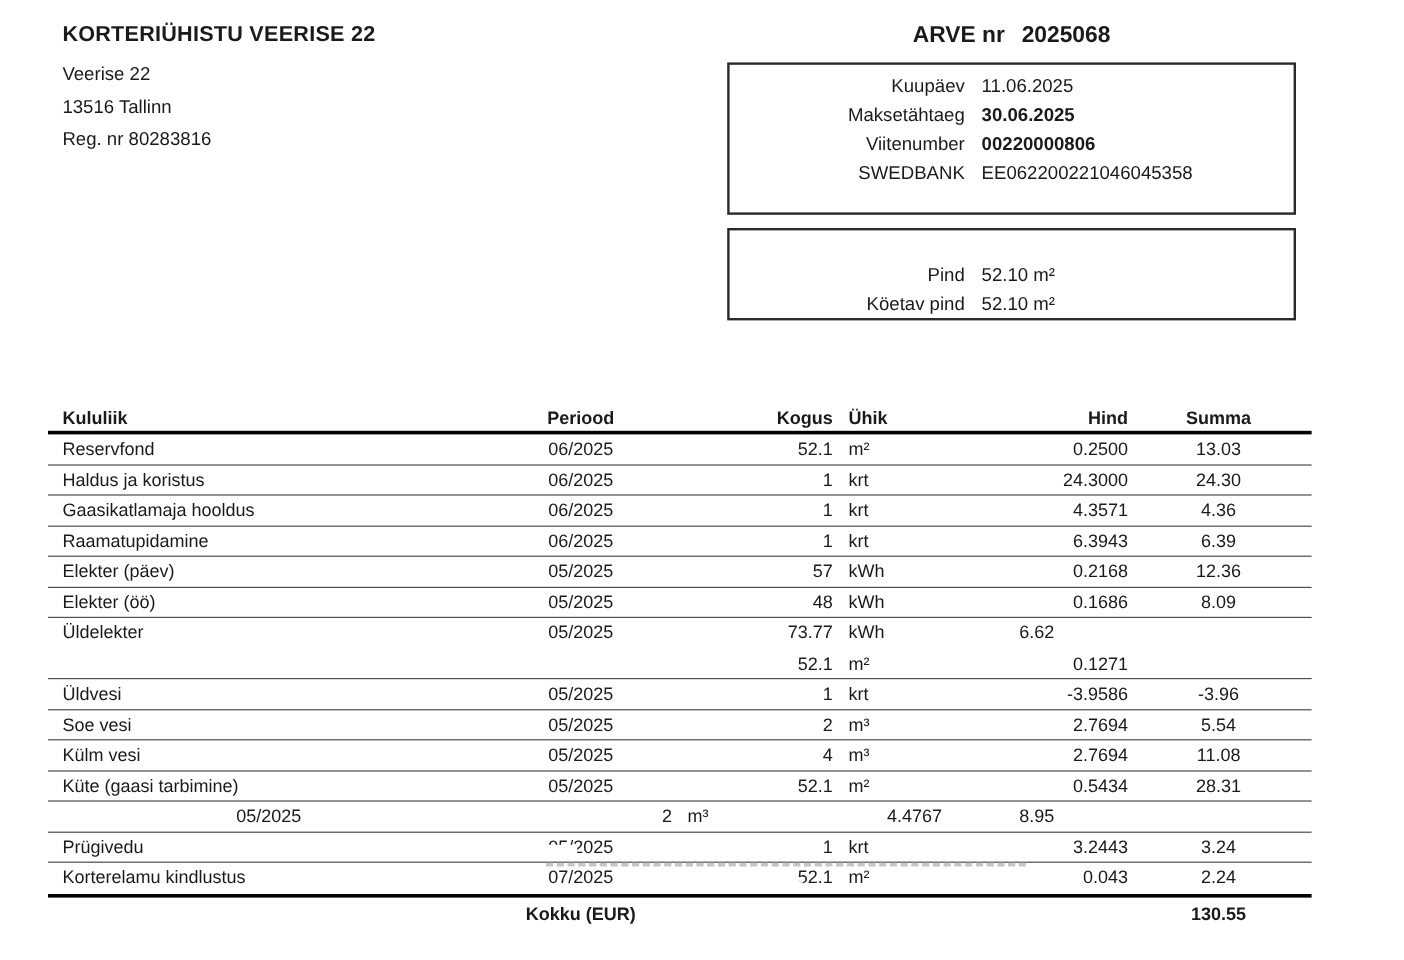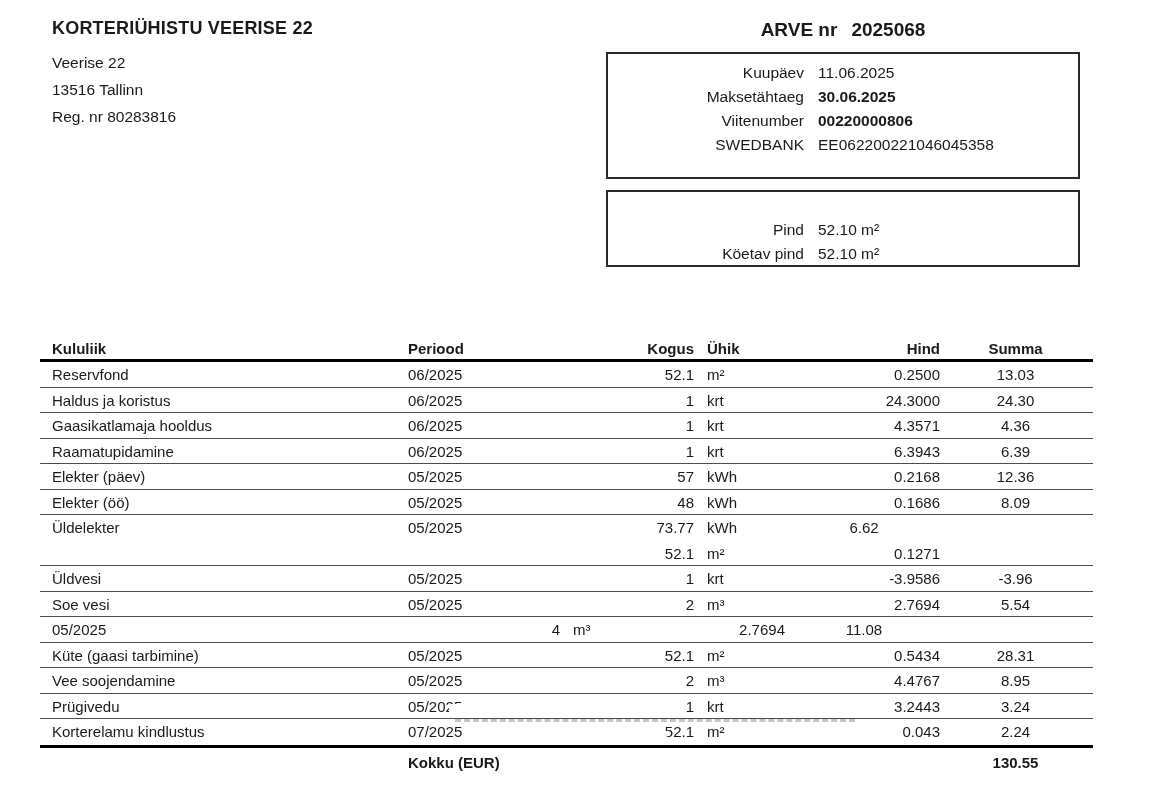--- a/index.html
+++ b/index.html
@@ -35,21 +35,21 @@
   .trow, .thead, .trow-total {
     display:grid;
     grid-template-columns:356px 164px 134px 96px 155px 148px;
     white-space:nowrap;
   }
   .thead { height:24px; line-height:22px; font-weight:bold; border-bottom:3px solid #000; }
   .trow { height:25.5px; line-height:25px; }
   .trow.sep { border-bottom:1px solid #4d4d4d; }
   .trow-total { height:30px; line-height:29px; border-top:3px solid #000; font-weight:bold; }
   .c-kul { padding-left:12px; text-align:left; }
-  .c-per { padding-left:12px; text-align:left; }
+  .c-per { padding-left:12px; text-align:center; }
   .c-kog { text-align:right; }
   .c-yhk { padding-left:13px; text-align:left; }
   .c-hin { text-align:right; padding-right:5px; }
   .c-sum { text-align:center; padding-right:7px; }
 
   
   .wm-dash { position:absolute; left:455px; top:719px; width:400px; border-top:3px dashed #c6c6c6; }
   .wm-smudge { position:absolute; background:#ffffff; }
   .wm-s1 { left:449px; top:704px; width:32px; height:11px; }
   .wm-s2 { left:668px; top:703px; width:13px; height:9px; }
@@ -182,36 +182,36 @@
         </div>
         <div class="trow sep">
           <div class="c-kul">Soe vesi</div>
           <div class="c-per">05/2025</div>
           <div class="c-kog">2</div>
           <div class="c-yhk">m³</div>
           <div class="c-hin">2.7694</div>
           <div class="c-sum">5.54</div>
         </div>
         <div class="trow sep">
+          <div class="c-kul">Külm vesi</div>
           <div class="c-per">05/2025</div>
           <div class="c-kog">4</div>
           <div class="c-yhk">m³</div>
           <div class="c-hin">2.7694</div>
           <div class="c-sum">11.08</div>
         </div>
         <div class="trow sep">
           <div class="c-kul">Küte (gaasi tarbimine)</div>
           <div class="c-per">05/2025</div>
           <div class="c-kog">52.1</div>
           <div class="c-yhk">m²</div>
           <div class="c-hin">0.5434</div>
           <div class="c-sum">28.31</div>
         </div>
         <div class="trow sep">
-          <div class="c-kul">Vee soojendamine</div>
           <div class="c-per">05/2025</div>
           <div class="c-kog">2</div>
           <div class="c-yhk">m³</div>
           <div class="c-hin">4.4767</div>
           <div class="c-sum">8.95</div>
         </div>
         <div class="trow sep">
           <div class="c-kul">Prügivedu</div>
           <div class="c-per">05/2025</div>
           <div class="c-kog">1</div>

